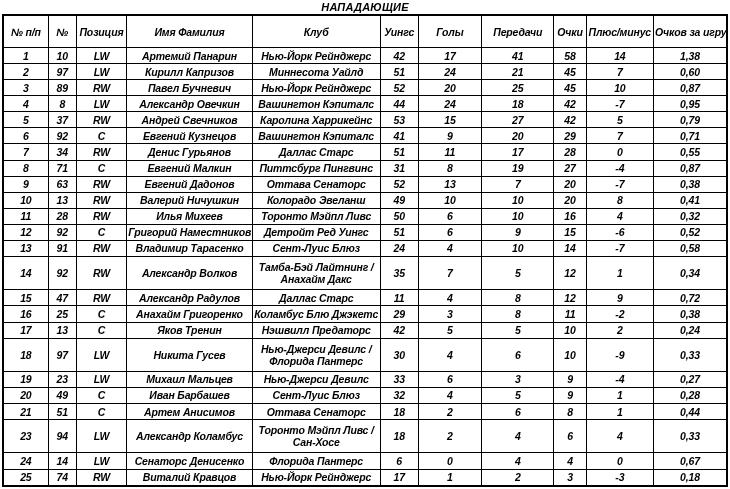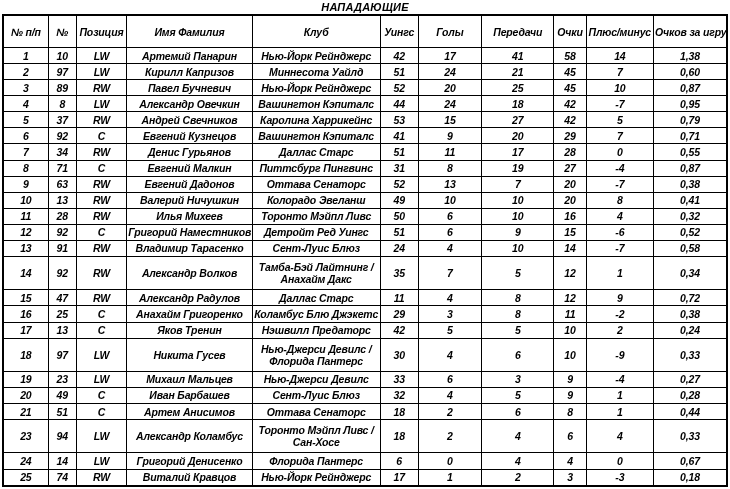--- a/index.html
+++ b/index.html
@@ -390,21 +390,21 @@
           <td>2</td>
           <td>4</td>
           <td>6</td>
           <td>4</td>
           <td>0,33</td>
         </tr>
         <tr>
           <td>24</td>
           <td>14</td>
           <td>LW</td>
-          <td class="nowrap">Григорий Денисенко</td>
+          <td class="nowrap">Сенаторс Денисенко</td>
           <td>Флорида Пантерс</td>
           <td>6</td>
           <td>0</td>
           <td>4</td>
           <td>4</td>
           <td>0</td>
           <td>0,67</td>
         </tr>
         <tr>
           <td>25</td>

